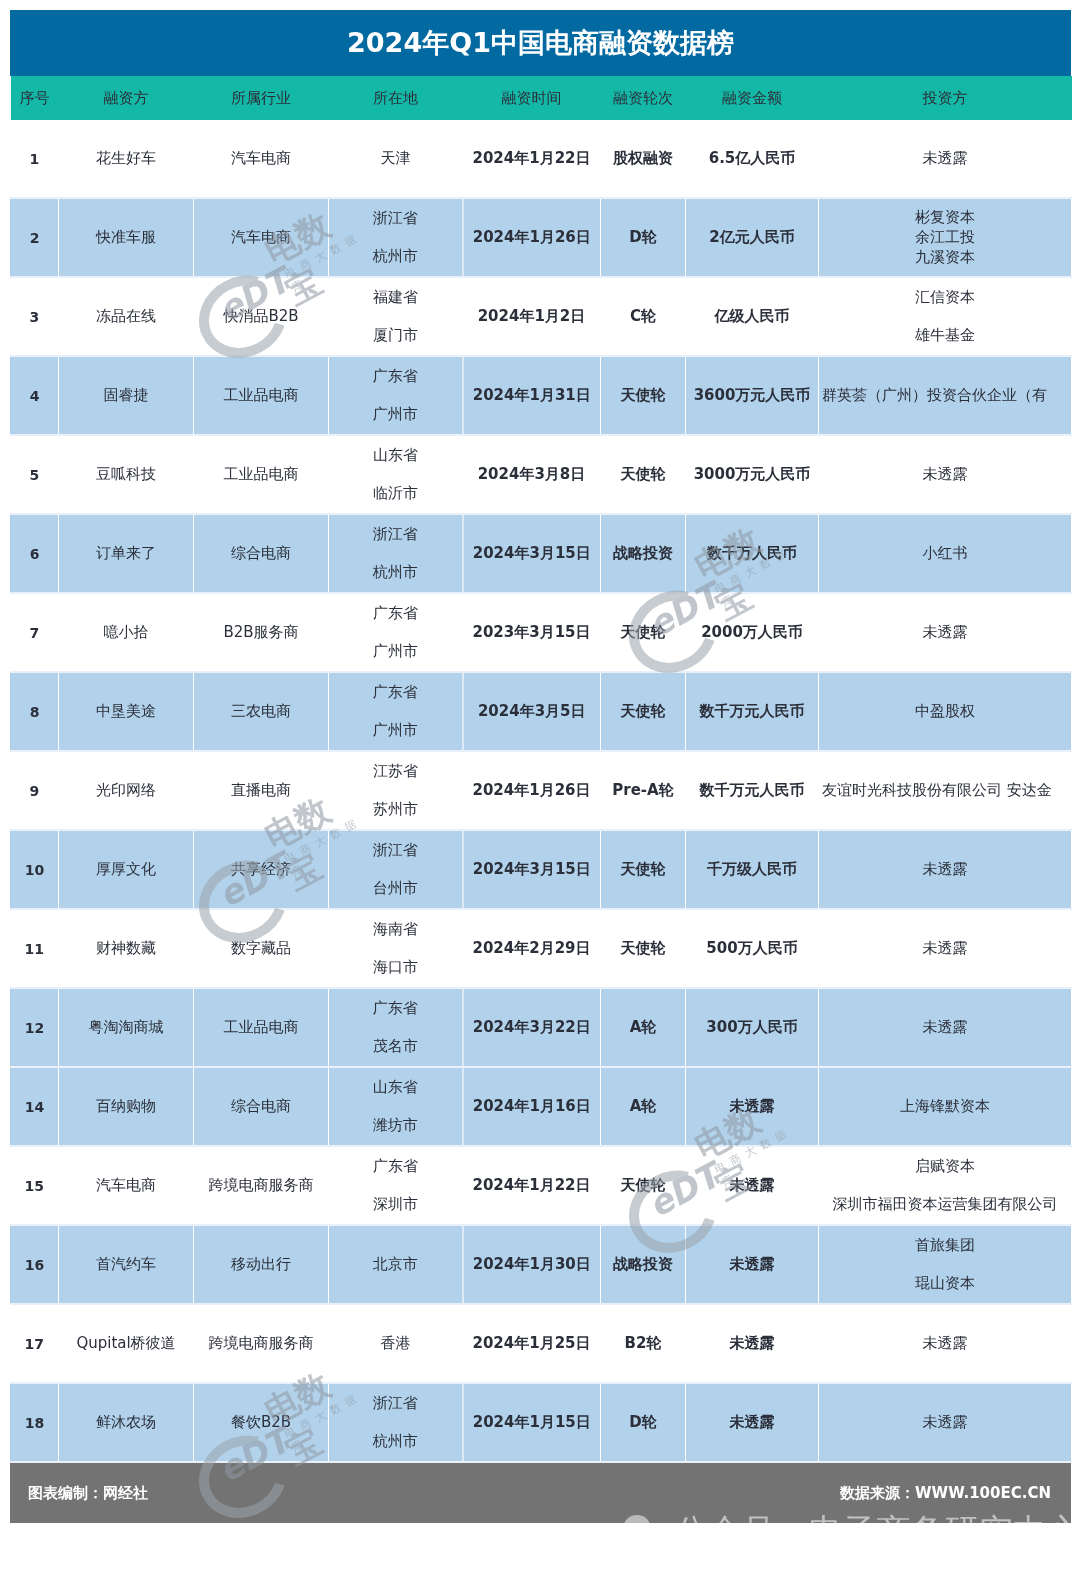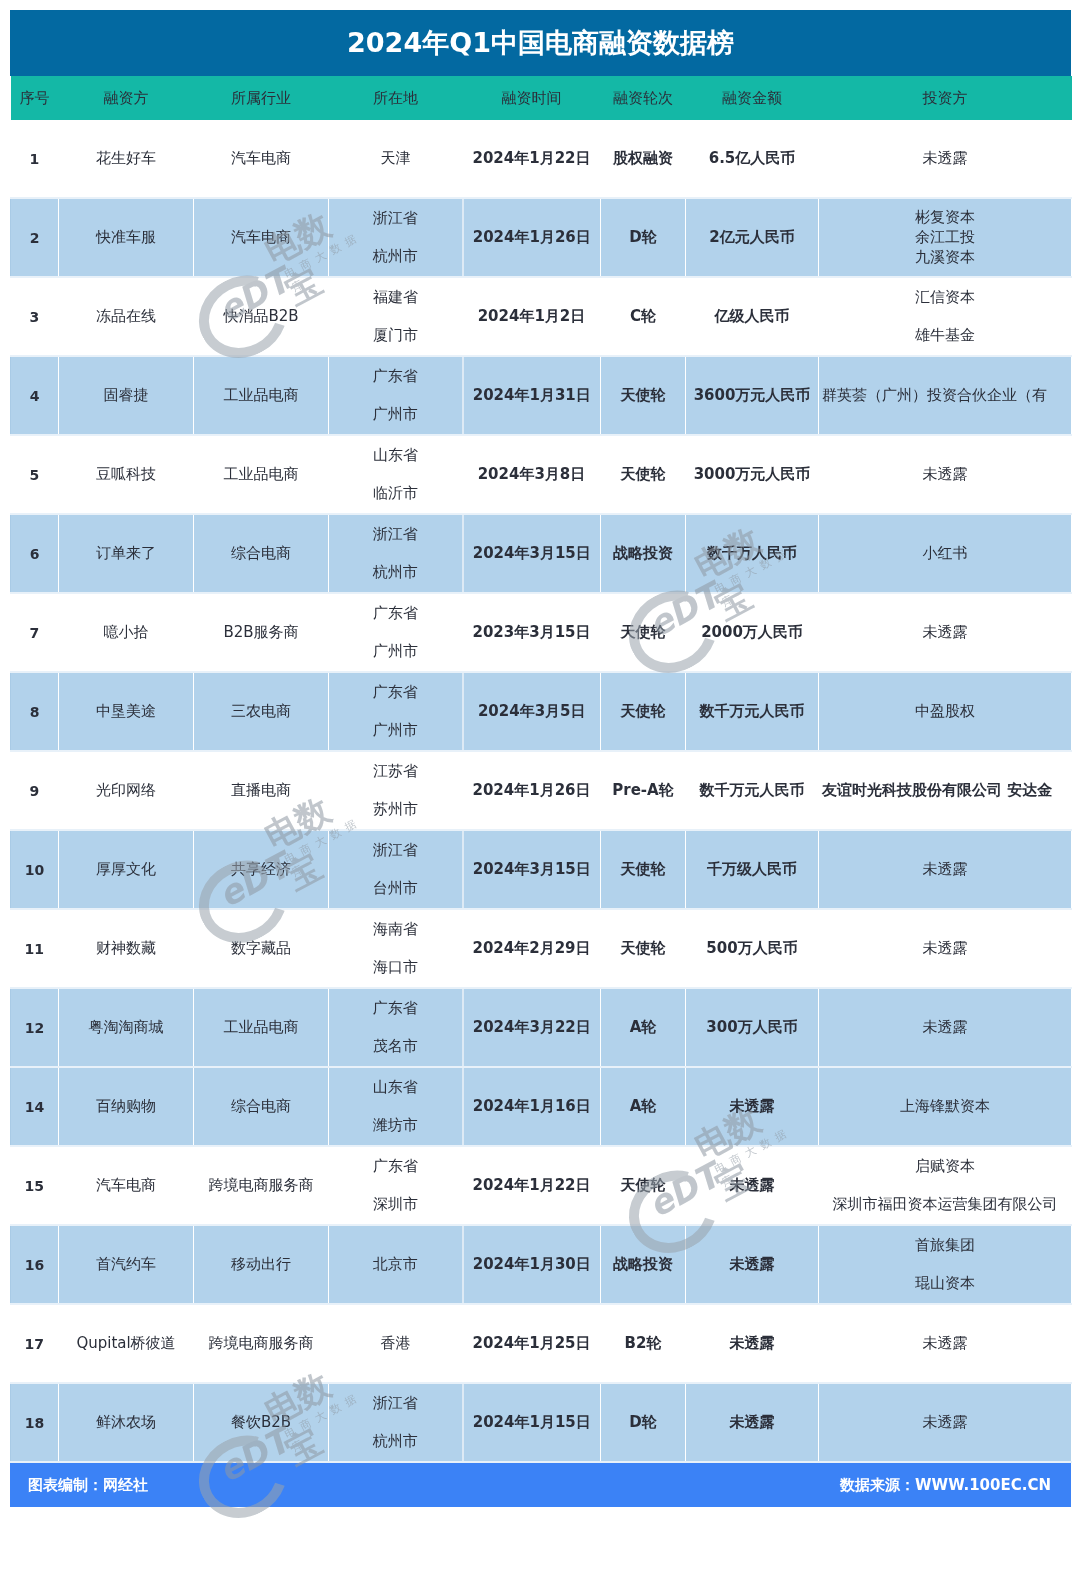--- a/index.html
+++ b/index.html
@@ -18,21 +18,21 @@
   tr.even td { background: #b2d2eb; border-left: 1px solid #a9cbe6; border-top: 2px solid #e8f1f9; border-bottom: 2px solid #e8f1f9; }
   tr.even td.c-date { border-left: 2px solid #ddeaf5; }
   td.c-no, td.c-date, td.c-round, td.c-amount { font-weight: bold; }
   td.c-no { font-size: 14px; }
   .stack { display: flex; flex-direction: column; align-items: center; justify-content: center; height: 100%; }
   .stack.loc { gap: 19px; font-family: Liberation Serif, serif; }
   .stack.inv2 { gap: 19px; }
   .stack.inv3 { gap: 1px; justify-content: center; }
   td.c-investor { text-align: center; }
   td.c-investor.overflow { text-align: center; padding-left: 3px; }
-  .footer { height: 44px; background: #3b82f6; color: #fff; display: flex; align-items: center; justify-content: space-between;
+  .footer { height: 60px; background: #737373; color: #fff; display: flex; align-items: center; justify-content: space-between;
             padding: 0 20px 0 18px; font-size: 15px; font-weight: bold; position: relative; }
   .wechat { position: absolute; left: 614px; top: 2px; font-size: 34px; color: rgba(255,255,255,0.55); font-weight: normal;
             display: flex; align-items: center; gap: 8px; white-space: nowrap; margin-top: 44px; }
   .wechat .bubbles { width: 42px; height: 34px; position: relative; }
   .wechat .b1 { position: absolute; left: 0; top: 0; width: 26px; height: 22px; border-radius: 50%; background: rgba(255,255,255,0.5); }
   .wechat .b2 { position: absolute; left: 14px; top: 10px; width: 26px; height: 22px; border-radius: 50%; background: rgba(255,255,255,0.6); }
   .source { position: relative; z-index: 2; }
   .watermark { position: absolute; width: 190px; height: 110px; pointer-events: none; opacity: 0.55; transform: rotate(-28deg); }
   .watermark .cloud { position: absolute; left: 0; top: 30px; width: 70px; height: 60px; border-radius: 50%; border: 10px solid #9aa4ad; border-right-color: transparent; }
   .watermark .edt { position: absolute; left: 30px; top: 36px; font-size: 34px; font-weight: bold; color: #8f99a3; font-style: italic; }
@@ -232,21 +232,21 @@
           <td class="c-loc">
             <div class="stack loc">
               <span>江苏省</span>
               <span>苏州市</span>
             </div>
           </td>
           <td class="c-date">2024年1月26日</td>
           <td class="c-round">Pre-A轮</td>
           <td class="c-amount">数千万元人民币</td>
           <td class="c-investor overflow">
-            <div class="stack inv2" style="align-items: flex-start; font-weight: bold;">
+            <div class="stack inv2" style="align-items: flex-start;">
               <span>友谊时光科技股份有限公司 安达金</span>
             </div>
           </td>
         </tr>
         <tr class="even">
           <td class="c-no">10</td>
           <td class="c-company">厚厚文化</td>
           <td class="c-industry">共享经济</td>
           <td class="c-loc">
             <div class="stack loc">

